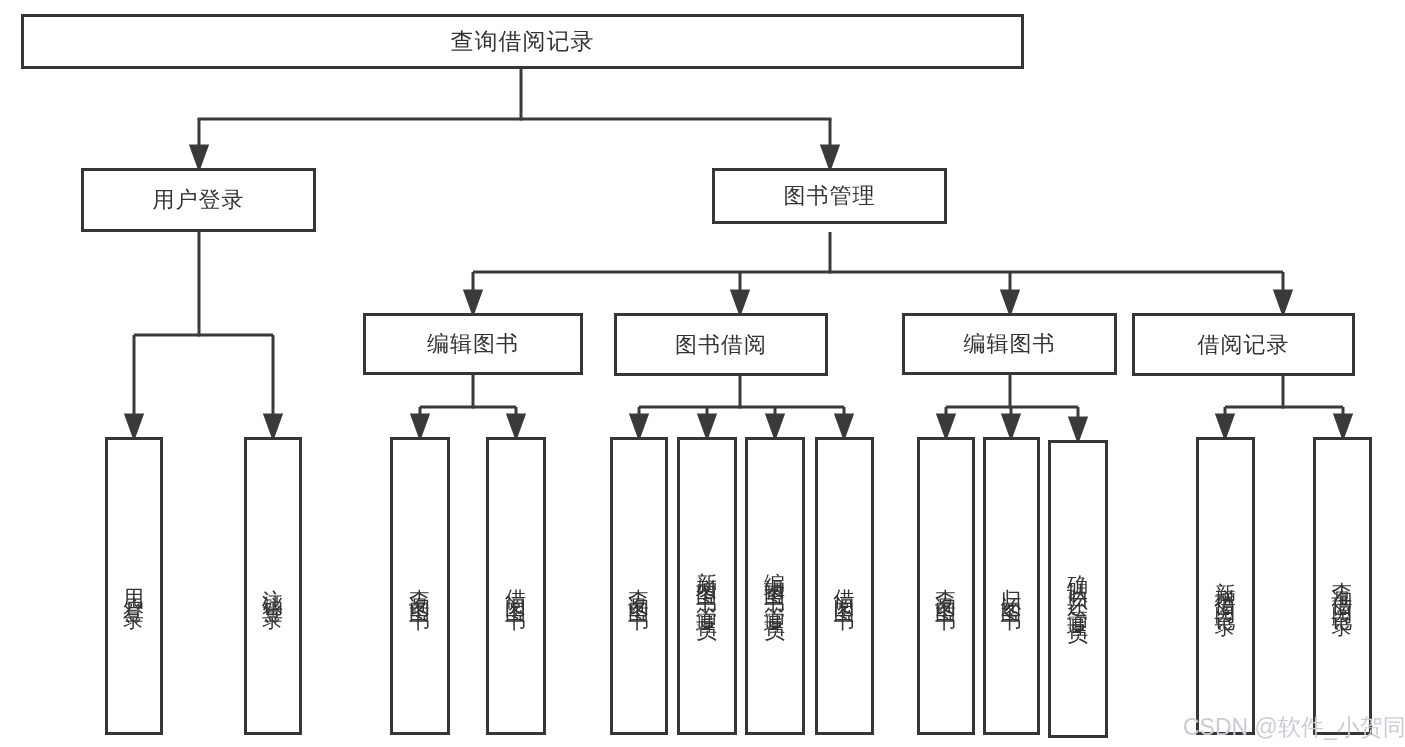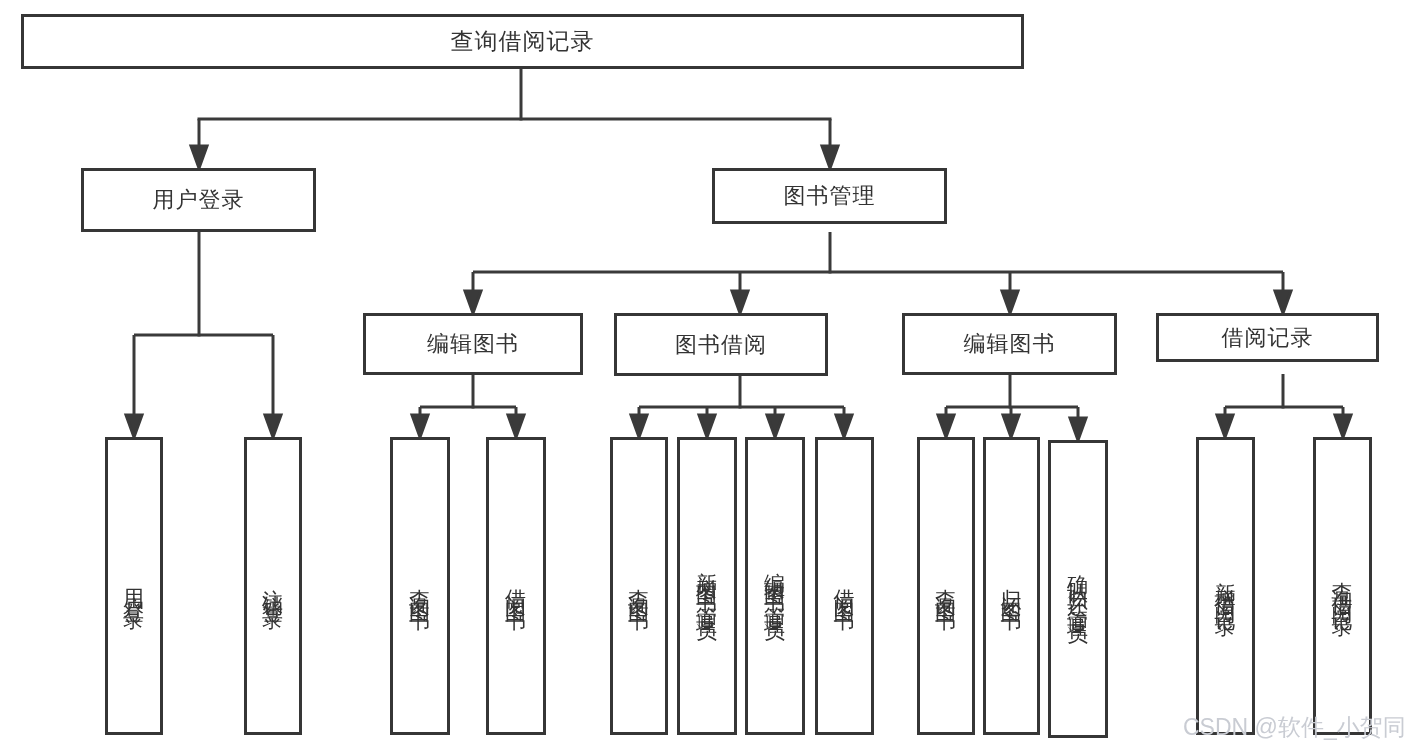--- a/index.html
+++ b/index.html
@@ -141,21 +141,21 @@
 
   <div class="box h" style="left:363px;top:313px;width:220px;height:62px">
     <span>编辑图书</span>
   </div>
   <div class="box h" style="left:614px;top:313px;width:214px;height:63px">
     <span>图书借阅</span>
   </div>
   <div class="box h" style="left:902px;top:313px;width:215px;height:62px">
     <span>编辑图书</span>
   </div>
-  <div class="box h" style="left:1156px;top:313px;width:223px;height:49px">
+  <div class="box h" style="left:1132px;top:313px;width:223px;height:63px">
     <span>借阅记录</span>
   </div>
 
   <div class="box v" style="left:105px;width:58px">
     <span>用户登录</span>
   </div>
   <div class="box v" style="left:244px;width:58px">
     <span>注销登录</span>
   </div>
 

